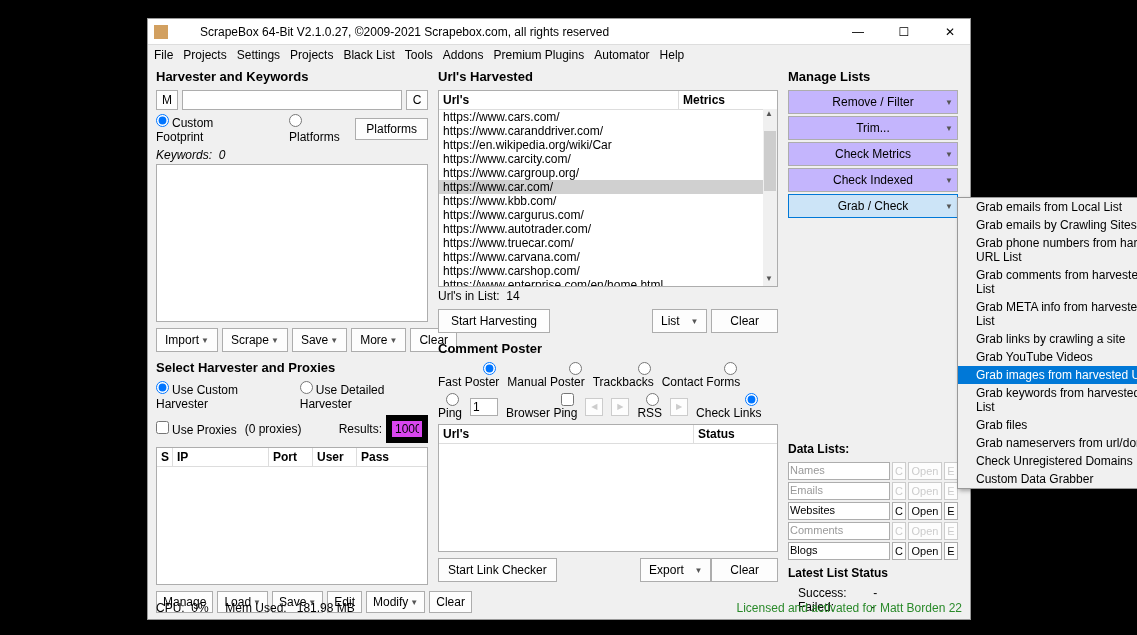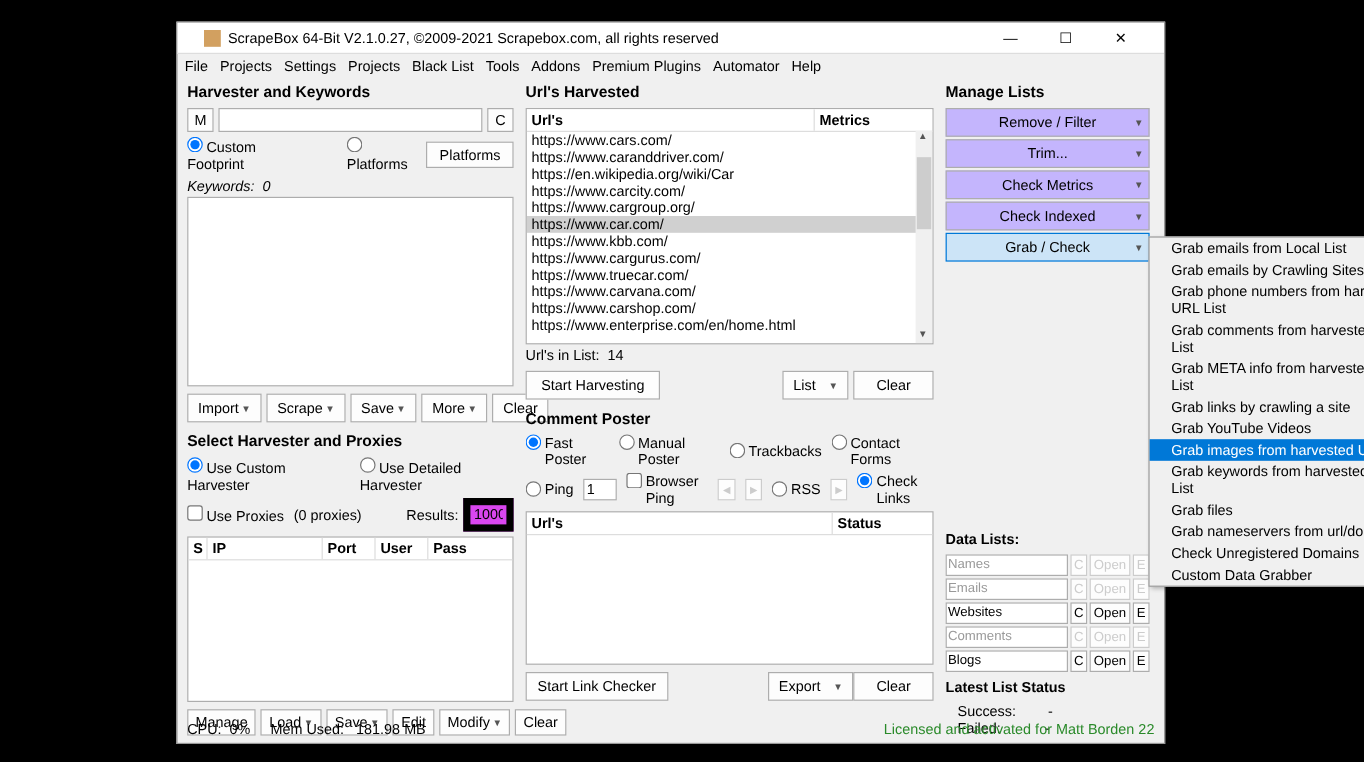--- a/index.html
+++ b/index.html
@@ -1,18 +1,18 @@
 <!DOCTYPE html>
 <html><head>
   <meta charset="utf-8">
   <style>
     * { box-sizing: border-box; margin: 0; padding: 0; font-family: 'Segoe UI', Tahoma, sans-serif; font-size: 12px; }
     body { background: #000; width: 1137px; height: 635px; position: relative; }
     .window { position: absolute; left: 147px; top: 18px; width: 824px; height: 602px; background: #f0f0f0; border: 1px solid #999; }
-    .titlebar { height: 26px; background: #fff; display: flex; align-items: center; padding: 0 22px; border-bottom: 1px solid #ddd; }
+    .titlebar { height: 26px; background: #fff; display: flex; align-items: center; padding: 0 6px; border-bottom: 1px solid #ddd; gap: 26px; }
     .title-icon { width: 14px; height: 14px; background: #d2a060; margin-right: 6px; }
     .title-text { flex: 1; font-size: 12px; }
     .winbtns { display: flex; gap: 18px; }
     .winbtn { width: 28px; text-align: center; cursor: pointer; }
     .menubar { height: 20px; display: flex; align-items: center; gap: 10px; padding: 0 6px; font-size: 12px; }
     .content { display: flex; padding: 0 8px; gap: 10px; }
     .col-left { width: 272px; }
     .col-mid { width: 340px; }
     .col-right { width: 170px; }
     .section-header { font-weight: 600; font-size: 13px; margin: 4px 0 6px 0; }
@@ -39,21 +39,21 @@
     .scrollbar-v { position: absolute; right: 0; top: 18px; bottom: 0; width: 14px; background: #f0f0f0; }
     .scroll-thumb { background: #cdcdcd; height: 60px; width: 12px; margin: 10px 1px; }
     .scroll-arrow { width: 12px; height: 12px; text-align: center; font-size: 8px; color: #555; }
     .manage-btn { width: 100%; background: #c4b5fd; border: 1px solid #adadad; padding: 4px; margin-bottom: 2px; display: flex; align-items: center; justify-content: center; cursor: pointer; position: relative; }
     .manage-btn .arrow { position: absolute; right: 4px; }
     .manage-btn.active { background: #cce4f7; border-color: #0078d7; }
     .proxy-table { width: 100%; height: 138px; background: #fff; border: 1px solid #adadad; margin-top: 2px; }
     .proxy-header { display: flex; border-bottom: 1px solid #ddd; font-weight: 600; }
     .ph-col { padding: 2px 4px; border-right: 1px solid #ddd; font-size: 12px; }
     .comment-radio-row { display: flex; gap: 8px; margin-bottom: 4px; align-items: center; }
-    .comment-radio-row label { display: flex; align-items: flex-start; font-size: 12px; }
+    .comment-radio-row label { display: flex; align-items: flex-end; font-size: 12px; flex-direction: column; }
     .ping-input { width: 28px; height: 18px; background: #fff; border: 1px solid #adadad; padding: 0 2px; }
     .mini-btn { width: 18px; height: 18px; background: #fdfdfd; border: 1px solid #ccc; color: #ccc; font-size: 8px; display: flex; align-items: center; justify-content: center; }
     .comment-urls { width: 100%; height: 128px; background: #fff; border: 1px solid #adadad; }
     .comment-header { display: flex; font-weight: 600; border-bottom: 1px solid #ddd; }
     .ch-url { width: 255px; padding: 2px 4px; border-right: 1px solid #ddd; }
     .ch-status { flex: 1; padding: 2px 4px; }
     .data-list-row { display: flex; align-items: center; gap: 2px; margin-bottom: 2px; }
     .dl-label { flex: 1; height: 18px; background: #fff; border: 1px solid #adadad; padding: 1px 1px; color: #999; font-size: 11px; }
     .dl-label.active { color: #000; }
     .dl-btn { width: 14px; height: 18px; background: #fdfdfd; border: 1px solid #ccc; color: #ccc; font-size: 11px; display: flex; align-items: center; justify-content: center; cursor: pointer; }
@@ -180,20 +180,21 @@
         </div>
         <div class="url-list" id="url-list">
             <div class="url-item">https://www.cars.com/</div>
             <div class="url-item">https://www.caranddriver.com/</div>
             <div class="url-item">https://en.wikipedia.org/wiki/Car</div>
             <div class="url-item">https://www.carcity.com/</div>
             <div class="url-item">https://www.cargroup.org/</div>
             <div class="url-item selected">https://www.car.com/</div>
             <div class="url-item">https://www.kbb.com/</div>
             <div class="url-item">https://www.cargurus.com/</div>
+            <div class="url-item">https://www.autotrader.com/</div>
             <div class="url-item">https://www.truecar.com/</div>
             <div class="url-item">https://www.carvana.com/</div>
             <div class="url-item">https://www.carshop.com/</div>
             <div class="url-item">https://www.enterprise.com/en/home.html</div>
           </div>
         <div class="scrollbar-v">
           <div class="scroll-arrow">▲</div>
           <div class="scroll-thumb"></div>
           <div class="scroll-arrow" style="position:absolute;bottom:0">▼</div>
         </div>

